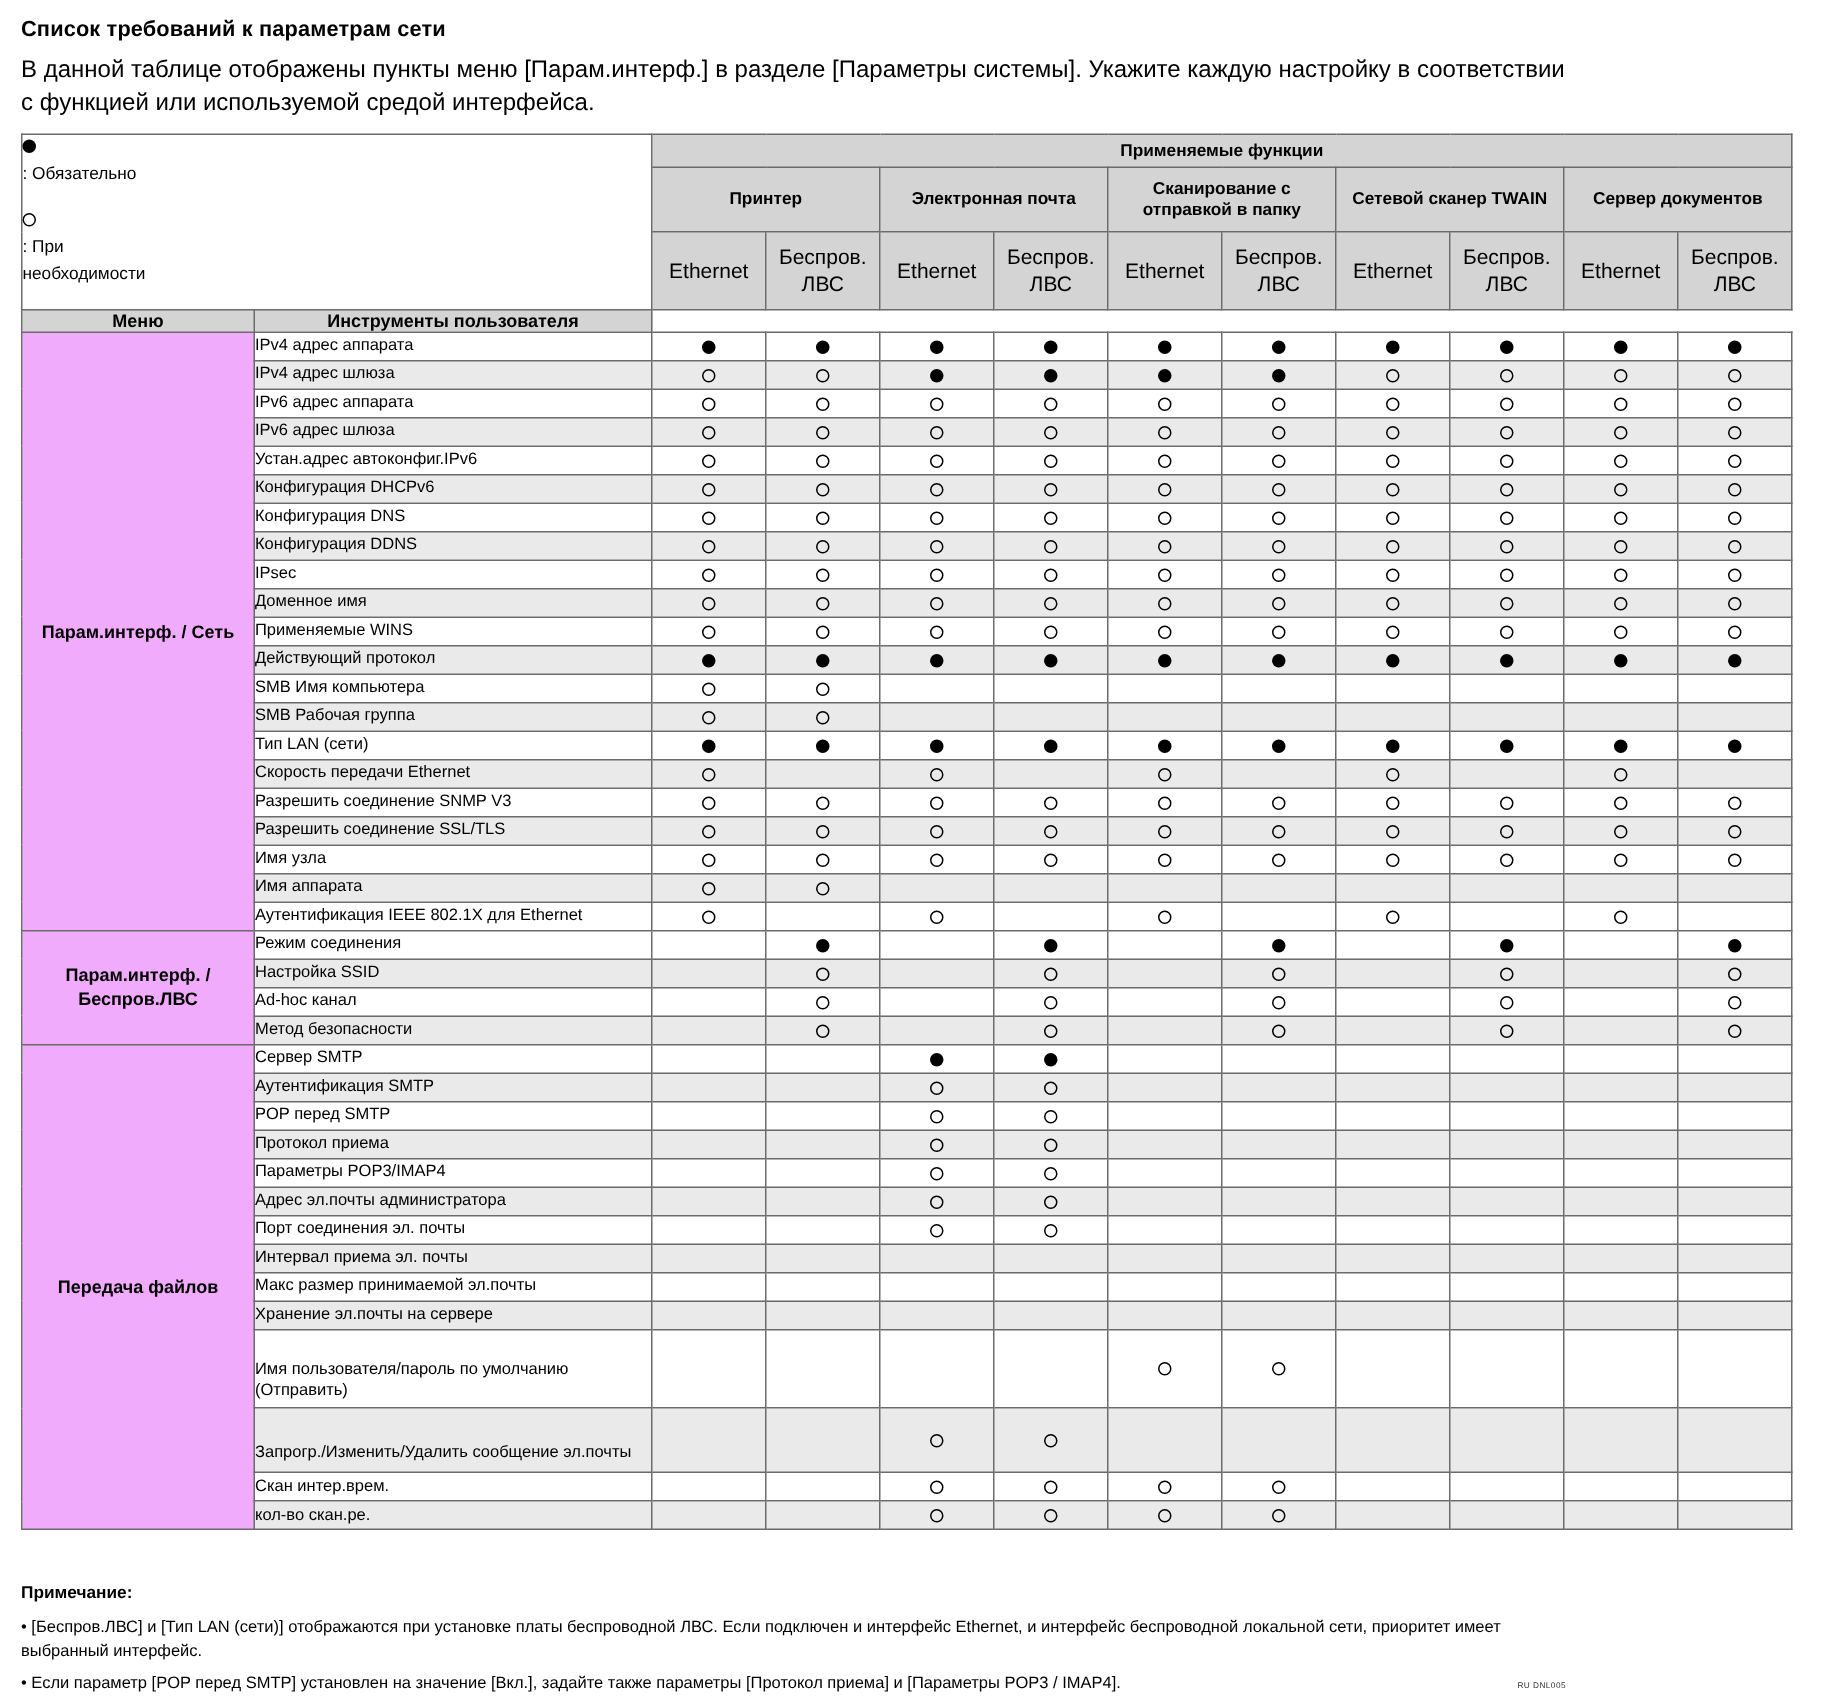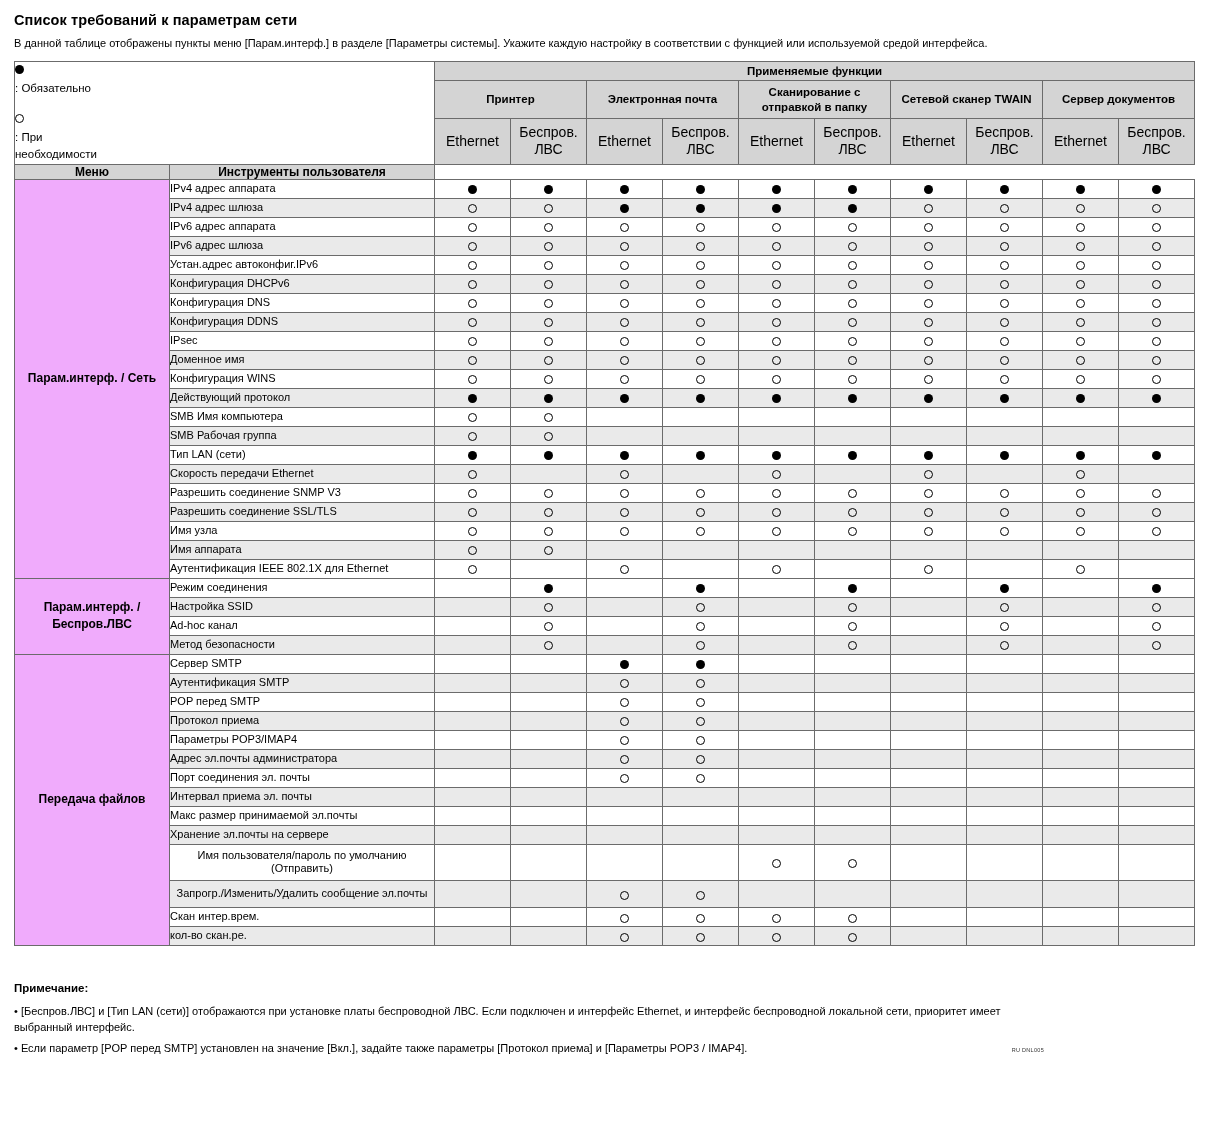--- a/index.html
+++ b/index.html
@@ -20,21 +20,21 @@
     padding: 10px 14px 0 14px;
     box-sizing: border-box;
   }
   h1.doc-title {
     font-size: 14.5px;
     font-weight: bold;
     margin: 2px 0 8px 0;
     letter-spacing: 0.1px;
   }
   .doc-intro {
-    font-size: 11px;
+    font-size: 16px;
     margin: 0 0 10px 0;
     line-height: 1.35;
   }
   table.matrix {
     border-collapse: collapse;
     table-layout: fixed;
     width: 1178px;
     font-size: 11px;
   }
   table.matrix td, table.matrix th {
@@ -51,21 +51,21 @@
     font-size: 11.5px;
     line-height: 1.5;
   }
   .legend-line {
     display: flex;
     align-items: flex-start;
     gap: 6px;
     margin-bottom: 14px;
     flex-direction: column;
   }
-  .legend-line:last-child { margin-bottom: 0; justify-content: center; }
+  .legend-line:last-child { margin-bottom: 14px; justify-content: center; }
   .mark-filled {
     display: inline-block;
     width: 9px; height: 9px;
     border-radius: 50%;
     background: #000;
     margin-top: 3px;
     flex: 0 0 auto;
   }
   .mark-open {
     display: inline-block;
@@ -102,21 +102,21 @@
     line-height: 1.4;
     padding: 4px;
   }
   .item-cell {
     padding: 3px 6px 3px 8px;
     font-size: 11px;
     line-height: 1.25;
     height: 18px;
     margin-left: 44px;
   }
-  .item-cell.two-line { line-height: 1.25; padding-top: 4px; padding-bottom: 4px; text-align: center; }
+  .item-cell.two-line { line-height: 1.25; padding-top: 20px; padding-bottom: 4px; }
   .val-cell {
     text-align: center;
     height: 18px;
   }
   .row-alt .item-cell, .row-alt .val-cell { background: #eaeaea; }
   .dot-f {
     display: inline-block;
     width: 9px; height: 9px;
     border-radius: 50%;
     background: #000;
@@ -333,21 +333,21 @@
           <td class="val-cell"><span class="dot-o"></span></td>
           <td class="val-cell"><span class="dot-o"></span></td>
           <td class="val-cell"><span class="dot-o"></span></td>
           <td class="val-cell"><span class="dot-o"></span></td>
           <td class="val-cell"><span class="dot-o"></span></td>
           <td class="val-cell"><span class="dot-o"></span></td>
           <td class="val-cell"><span class="dot-o"></span></td>
           <td class="val-cell"><span class="dot-o"></span></td>
         </tr>
         <tr class="">
-          <td class="item-cell">Конфигурация WINS</td>
+          <td class="item-cell">Применяемые WINS</td>
           <td class="val-cell"><span class="dot-o"></span></td>
           <td class="val-cell"><span class="dot-o"></span></td>
           <td class="val-cell"><span class="dot-o"></span></td>
           <td class="val-cell"><span class="dot-o"></span></td>
           <td class="val-cell"><span class="dot-o"></span></td>
           <td class="val-cell"><span class="dot-o"></span></td>
           <td class="val-cell"><span class="dot-o"></span></td>
           <td class="val-cell"><span class="dot-o"></span></td>
           <td class="val-cell"><span class="dot-o"></span></td>
           <td class="val-cell"><span class="dot-o"></span></td>

